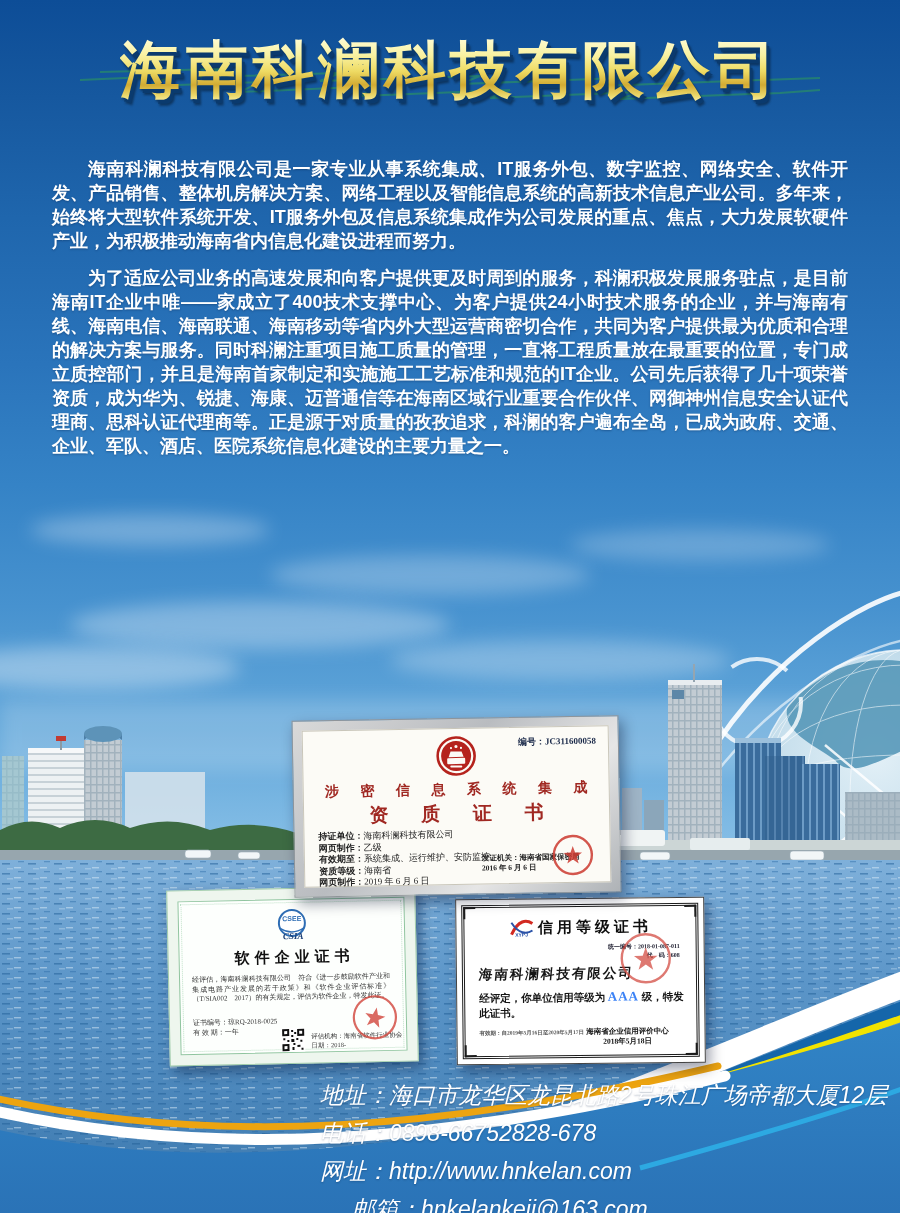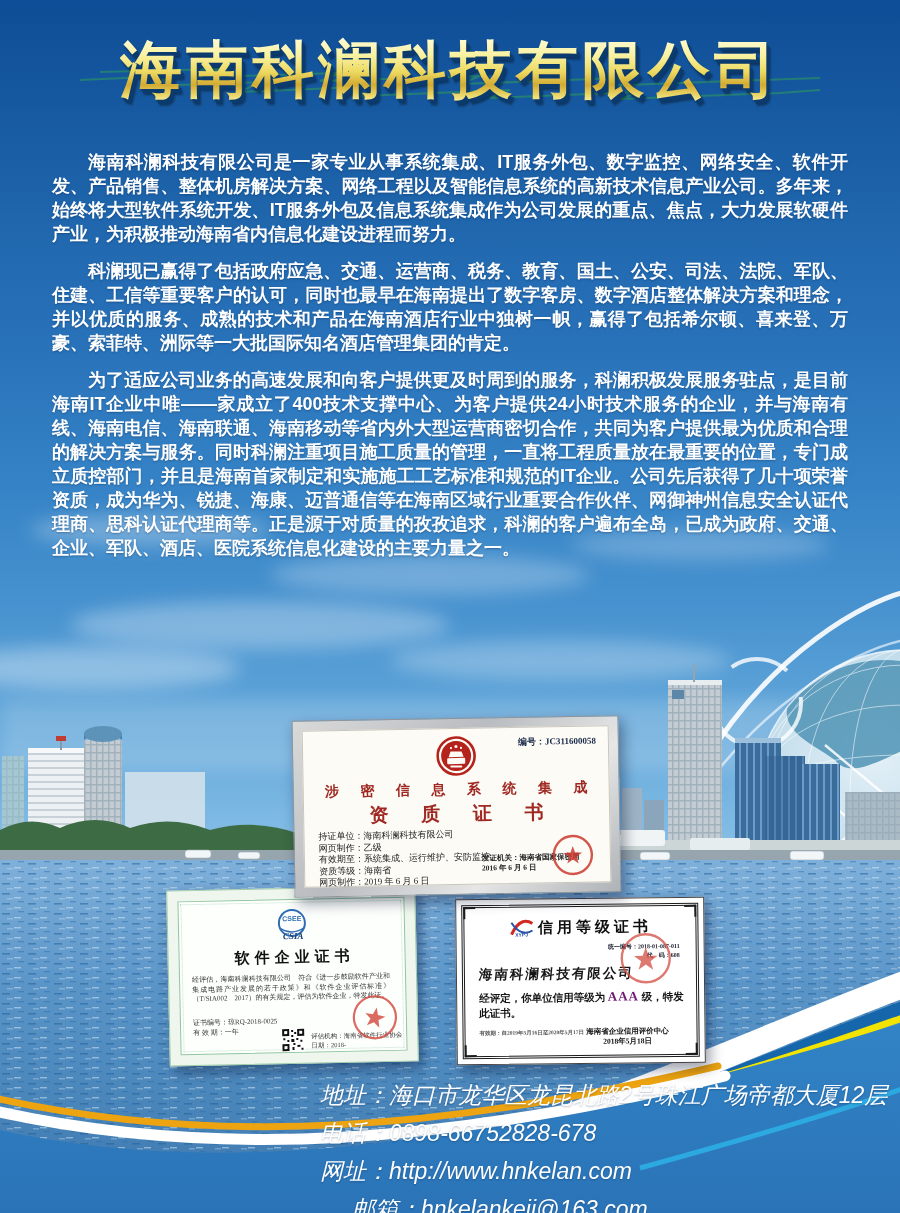--- a/index.html
+++ b/index.html
@@ -16,21 +16,21 @@
   .title-wrap{left:0;top:36px;width:900px;text-align:center;z-index:3;}
   .main-title{
     display:inline-block;
     font-size:62px;font-weight:800;letter-spacing:4px;line-height:1.1;
     background:linear-gradient(180deg,#fefcda 0%,#f9f2a2 28%,#eeda63 52%,#d2ab33 72%,#ecd96c 88%,#fdf6bf 100%);
     -webkit-background-clip:text;background-clip:text;color:transparent;
     filter:drop-shadow(3px 4px 0 #0a3a6e) drop-shadow(1px 2px 1px rgba(0,0,0,.4));
   }
   .title-swoosh{z-index:2;left:80px;top:66px;width:740px;height:34px;opacity:.55;}
   
-  .intro{left:52px;top:150px;width:796px;z-index:4;}
+  .intro{left:52px;top:157px;width:796px;z-index:4;}
   .intro p{
     margin:0 0 13px 0;color:#ffffff;font-size:18px;font-weight:600;
     line-height:24px;text-align:justify;text-indent:2em;
     text-shadow:0 1px 2px rgba(0,30,70,.35);
   }
   
   #scene{left:0;top:0;z-index:1;}
   
   .cert{box-shadow:4px 6px 14px rgba(0,10,40,.4);}
   
@@ -44,21 +44,21 @@
     position:absolute;inset:9px;background:#fcfbf6;border:1px solid #c9c6ba;
     font-family:"Liberation Serif","DejaVu Serif",serif;color:#222;
   }
   .sec-number{position:absolute;right:12px;top:8px;font-size:9px;font-weight:700;color:#1b2a4a;}
   .sec-emblem{position:absolute;left:50%;top:5px;transform:translateX(-50%);}
   .sec-title1{position:absolute;left:0;top:52px;width:100%;text-align:center;
     font-size:14px;font-weight:700;letter-spacing:9px;color:#a02822;text-indent:9px;}
   .sec-title2{position:absolute;left:0;top:72px;width:100%;text-align:center;
     font-size:19px;font-weight:700;letter-spacing:14px;color:#a02822;text-indent:14px;}
   .sec-fields{position:absolute;left:14px;top:100px;font-size:9px;line-height:11.5px;}
-  .sec-fields b{font-weight:400;text-align:right;}
+  .sec-fields b{font-weight:700;text-align:right;}
   .sec-issuer{position:absolute;right:10px;bottom:10px;width:118px;font-size:7.5px;line-height:10px;font-weight:700;color:#222;}
   .sec-seal{position:absolute;right:16px;bottom:6px;opacity:.85;}
   
   .cert-soft{
     left:168px;top:888px;width:247px;height:174px;z-index:5;
     transform:rotate(-1.2deg);
     background:#eef6ee;border:1px solid #9fcbaa;
   }
   .cert-soft .inner{
     position:absolute;inset:10px;background:#fdfffd;
@@ -90,21 +90,21 @@
   .cred-corner.tr{right:-1px;top:-1px;border-left:none;border-bottom:none;}
   .cred-corner.bl{left:-1px;bottom:-1px;border-right:none;border-top:none;}
   .cred-corner.br{right:-1px;bottom:-1px;border-left:none;border-top:none;}
   .cred-head{position:absolute;left:0;top:10px;width:100%;text-align:center;}
   .cred-title{display:inline-block;vertical-align:middle;font-size:15px;font-weight:800;letter-spacing:4px;color:#0d0d0d;}
   .cred-uid{position:absolute;right:16px;top:36px;font-size:6px;color:#223;font-weight:700;}
   .cred-code{position:absolute;right:16px;top:45px;font-size:6px;color:#223;font-weight:700;}
   .cred-company{position:absolute;left:14px;top:58px;font-size:13.5px;font-weight:800;
     transform:skewX(-6deg);letter-spacing:2px;color:#151515;}
   .cred-body{position:absolute;left:14px;top:82px;width:206px;font-size:10.5px;font-weight:700;line-height:15px;color:#151515;}
-  .cred-grade{color:#701a75;font-size:13px;letter-spacing:1px;}
+  .cred-grade{color:#3b82f6;font-size:13px;letter-spacing:1px;}
   .cred-valid{position:absolute;left:14px;top:122px;font-size:5.5px;color:#555;font-weight:700;}
   .cred-issuer{position:absolute;right:14px;top:120px;width:110px;text-align:center;font-size:7.5px;font-weight:700;line-height:10px;color:#111;}
   .cred-seal{position:absolute;right:24px;top:26px;opacity:.72;}
   
   .contact{left:320px;top:1076px;z-index:8;color:#fff;font-size:23px;font-weight:500;line-height:38px;
     text-shadow:0 1px 2px rgba(0,30,70,.3);}
   .contact .row span{display:inline-block;font-style:italic;}
   .contact .email{margin-left:32px;}
 </style>
 </head>
@@ -260,21 +260,20 @@
     <path d="M20,6 L140,3 L120,11 L260,7 L240,15 L400,10 L380,18 L540,12 L520,20 L680,14 L740,12"></path>
   </g>
 </svg>
 
 <div class="abs title-wrap">
   <span class="main-title">海南科澜科技有限公司</span>
 </div>
 
 <div class="abs intro">
   <p>海南科澜科技有限公司是一家专业从事系统集成、IT服务外包、数字监控、网络安全、软件开发、产品销售、整体机房解决方案、网络工程以及智能信息系统的高新技术信息产业公司。多年来，始终将大型软件系统开发、IT服务外包及信息系统集成作为公司发展的重点、焦点，大力发展软硬件产业，为积极推动海南省内信息化建设进程而努力。</p>
-  <p>科澜现已赢得了包括政府应急、交通、运营商、税务、教育、国土、公安、司法、法院、军队、住建、工信等重要客户的认可，同时也最早在海南提出了数字客房、数字酒店整体解决方案和理念，并以优质的服务、成熟的技术和产品在海南酒店行业中独树一帜，赢得了包括希尔顿、喜来登、万豪、索菲特、洲际等一大批国际知名酒店管理集团的肯定。</p>
   <p>为了适应公司业务的高速发展和向客户提供更及时周到的服务，科澜积极发展服务驻点，是目前海南IT企业中唯——家成立了400技术支撑中心、为客户提供24小时技术服务的企业，并与海南有线、海南电信、海南联通、海南移动等省内外大型运营商密切合作，共同为客户提供最为优质和合理的解决方案与服务。同时科澜注重项目施工质量的管理，一直将工程质量放在最重要的位置，专门成立质控部门，并且是海南首家制定和实施施工工艺标准和规范的IT企业。公司先后获得了几十项荣誉资质，成为华为、锐捷、海康、迈普通信等在海南区域行业重要合作伙伴、网御神州信息安全认证代理商、思科认证代理商等。正是源于对质量的孜孜追求，科澜的客户遍布全岛，已成为政府、交通、企业、军队、酒店、医院系统信息化建设的主要力量之一。</p>
 </div>
 
 <div class="abs cert cert-secrecy">
   <div class="inner">
     <div class="sec-number">编号：JC311600058</div>
     <svg class="sec-emblem" width="40" height="44" viewBox="0 0 40 44">
       <circle cx="20" cy="22" r="18.5" fill="none" stroke="#b5231d" stroke-width="2.6"></circle>
       <circle cx="20" cy="22" r="15" fill="#b5231d"></circle>
       <g fill="#fcfbf6">

